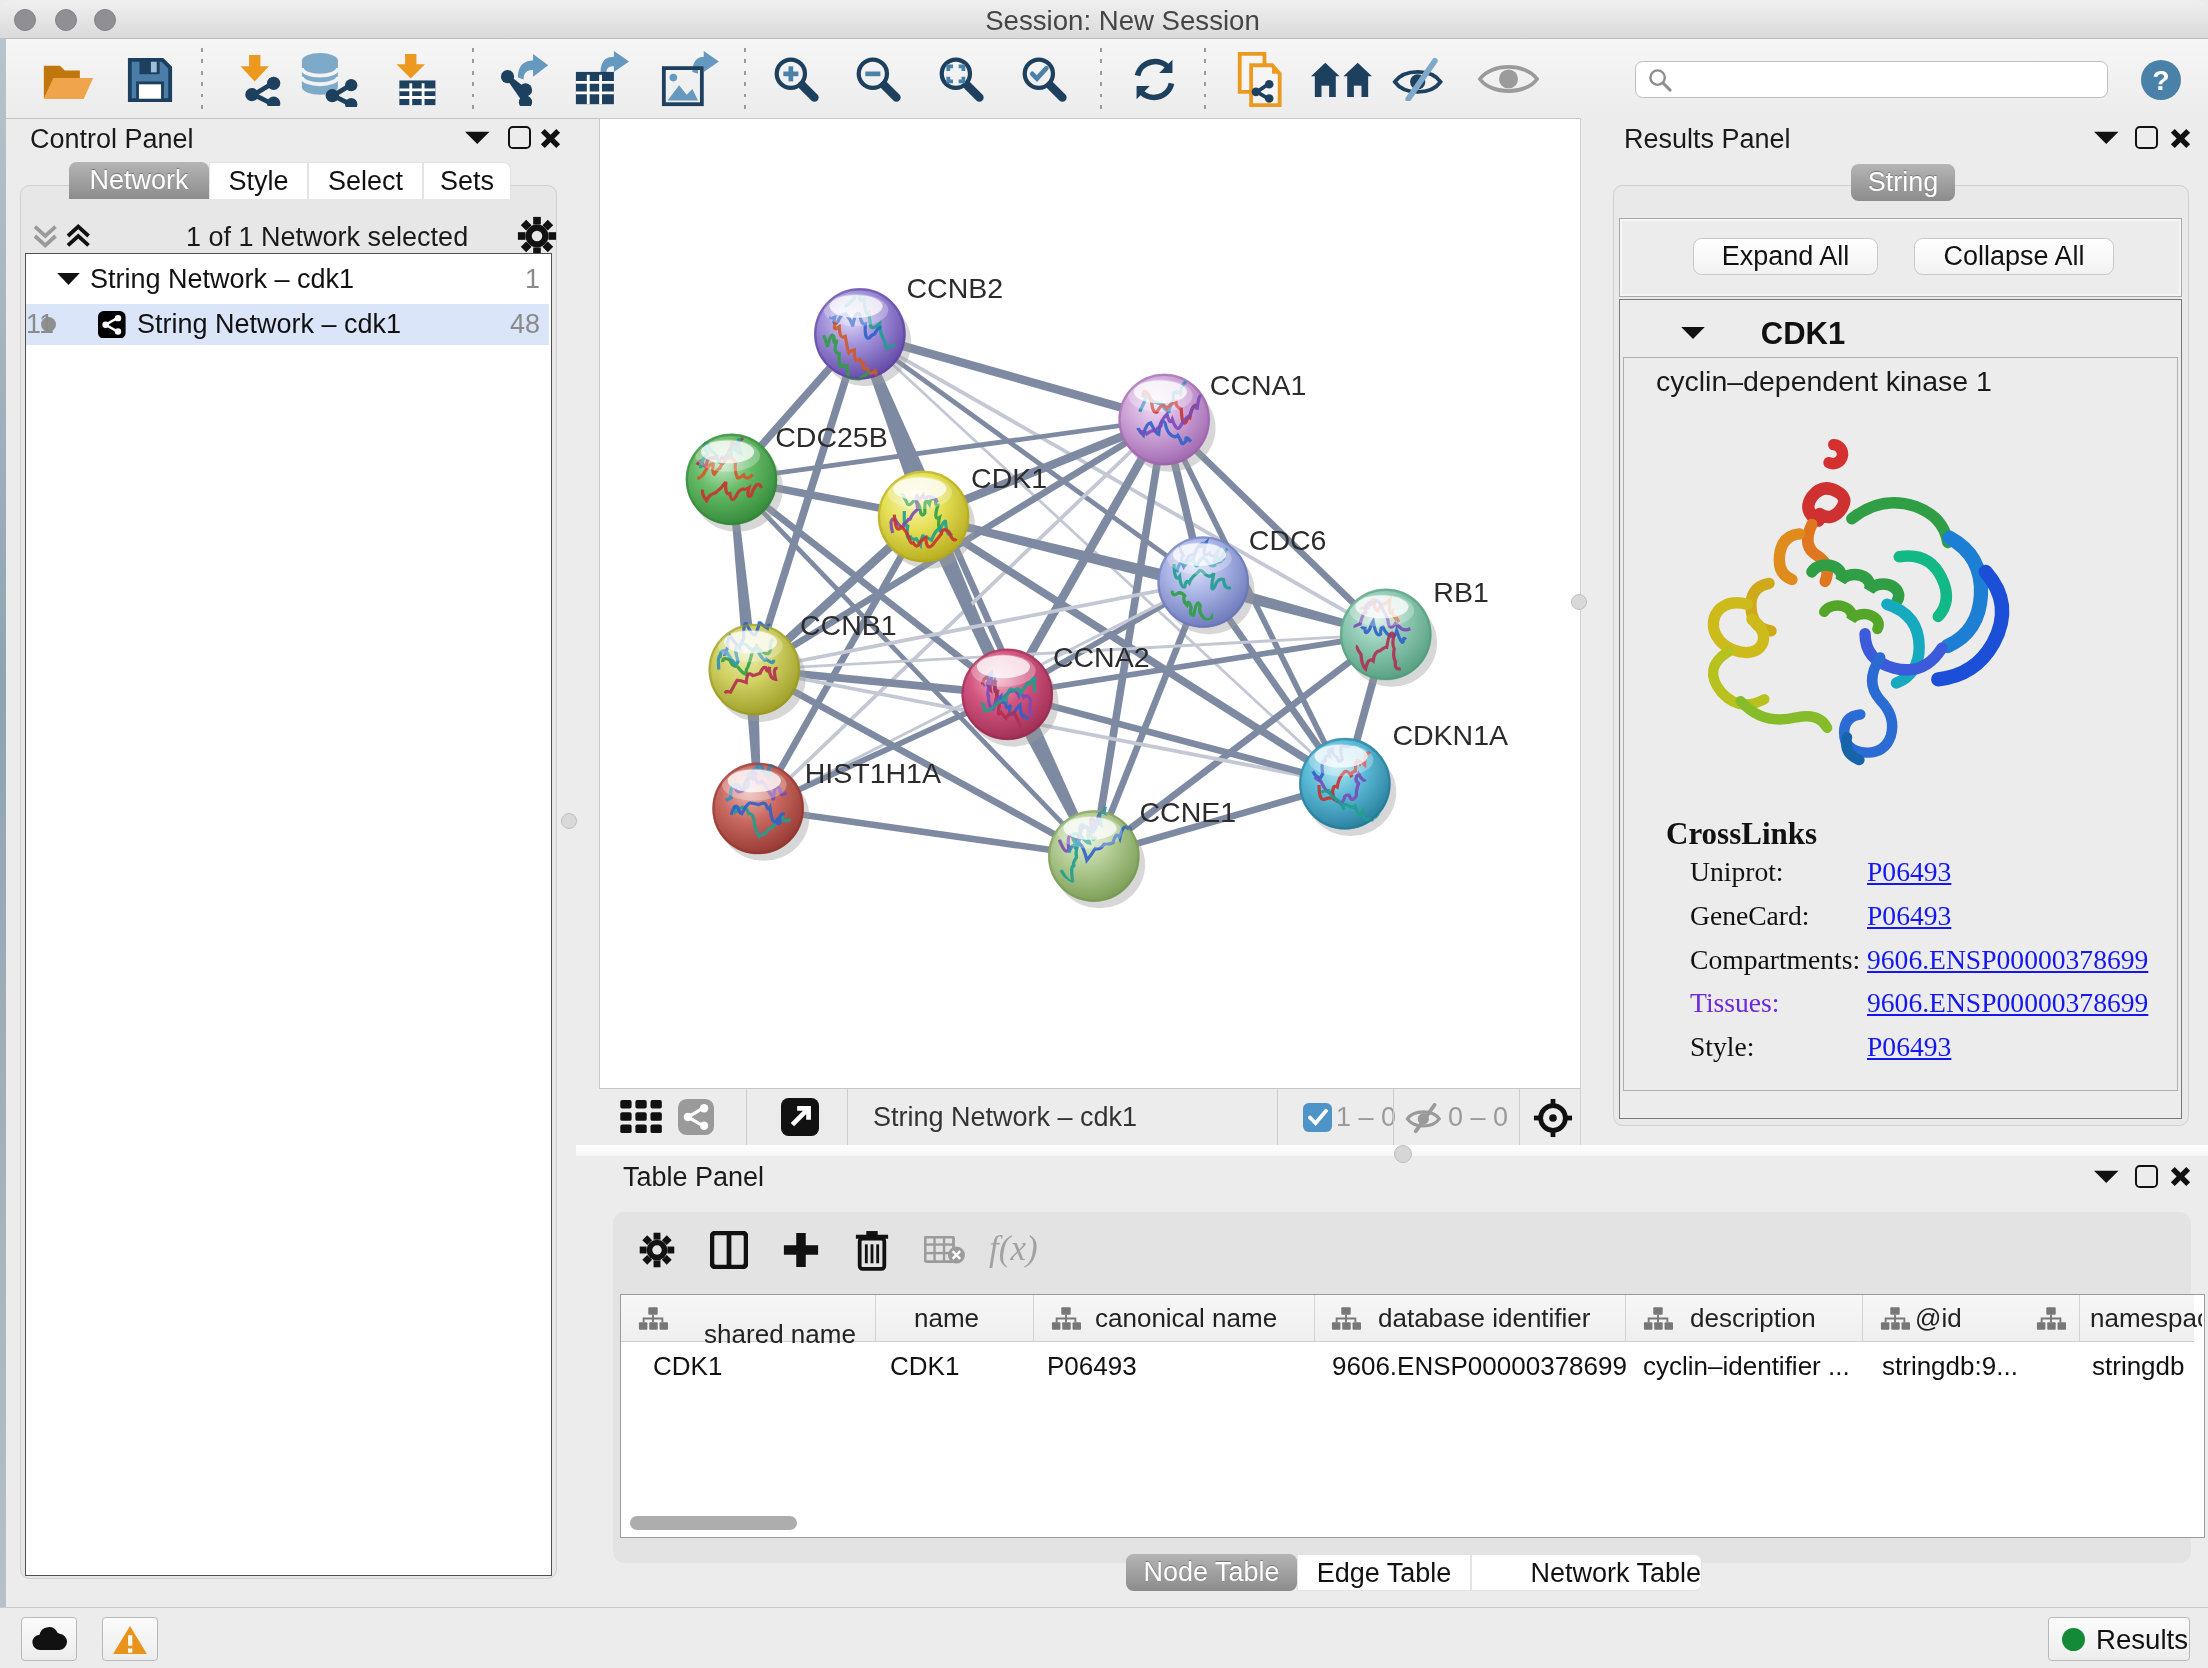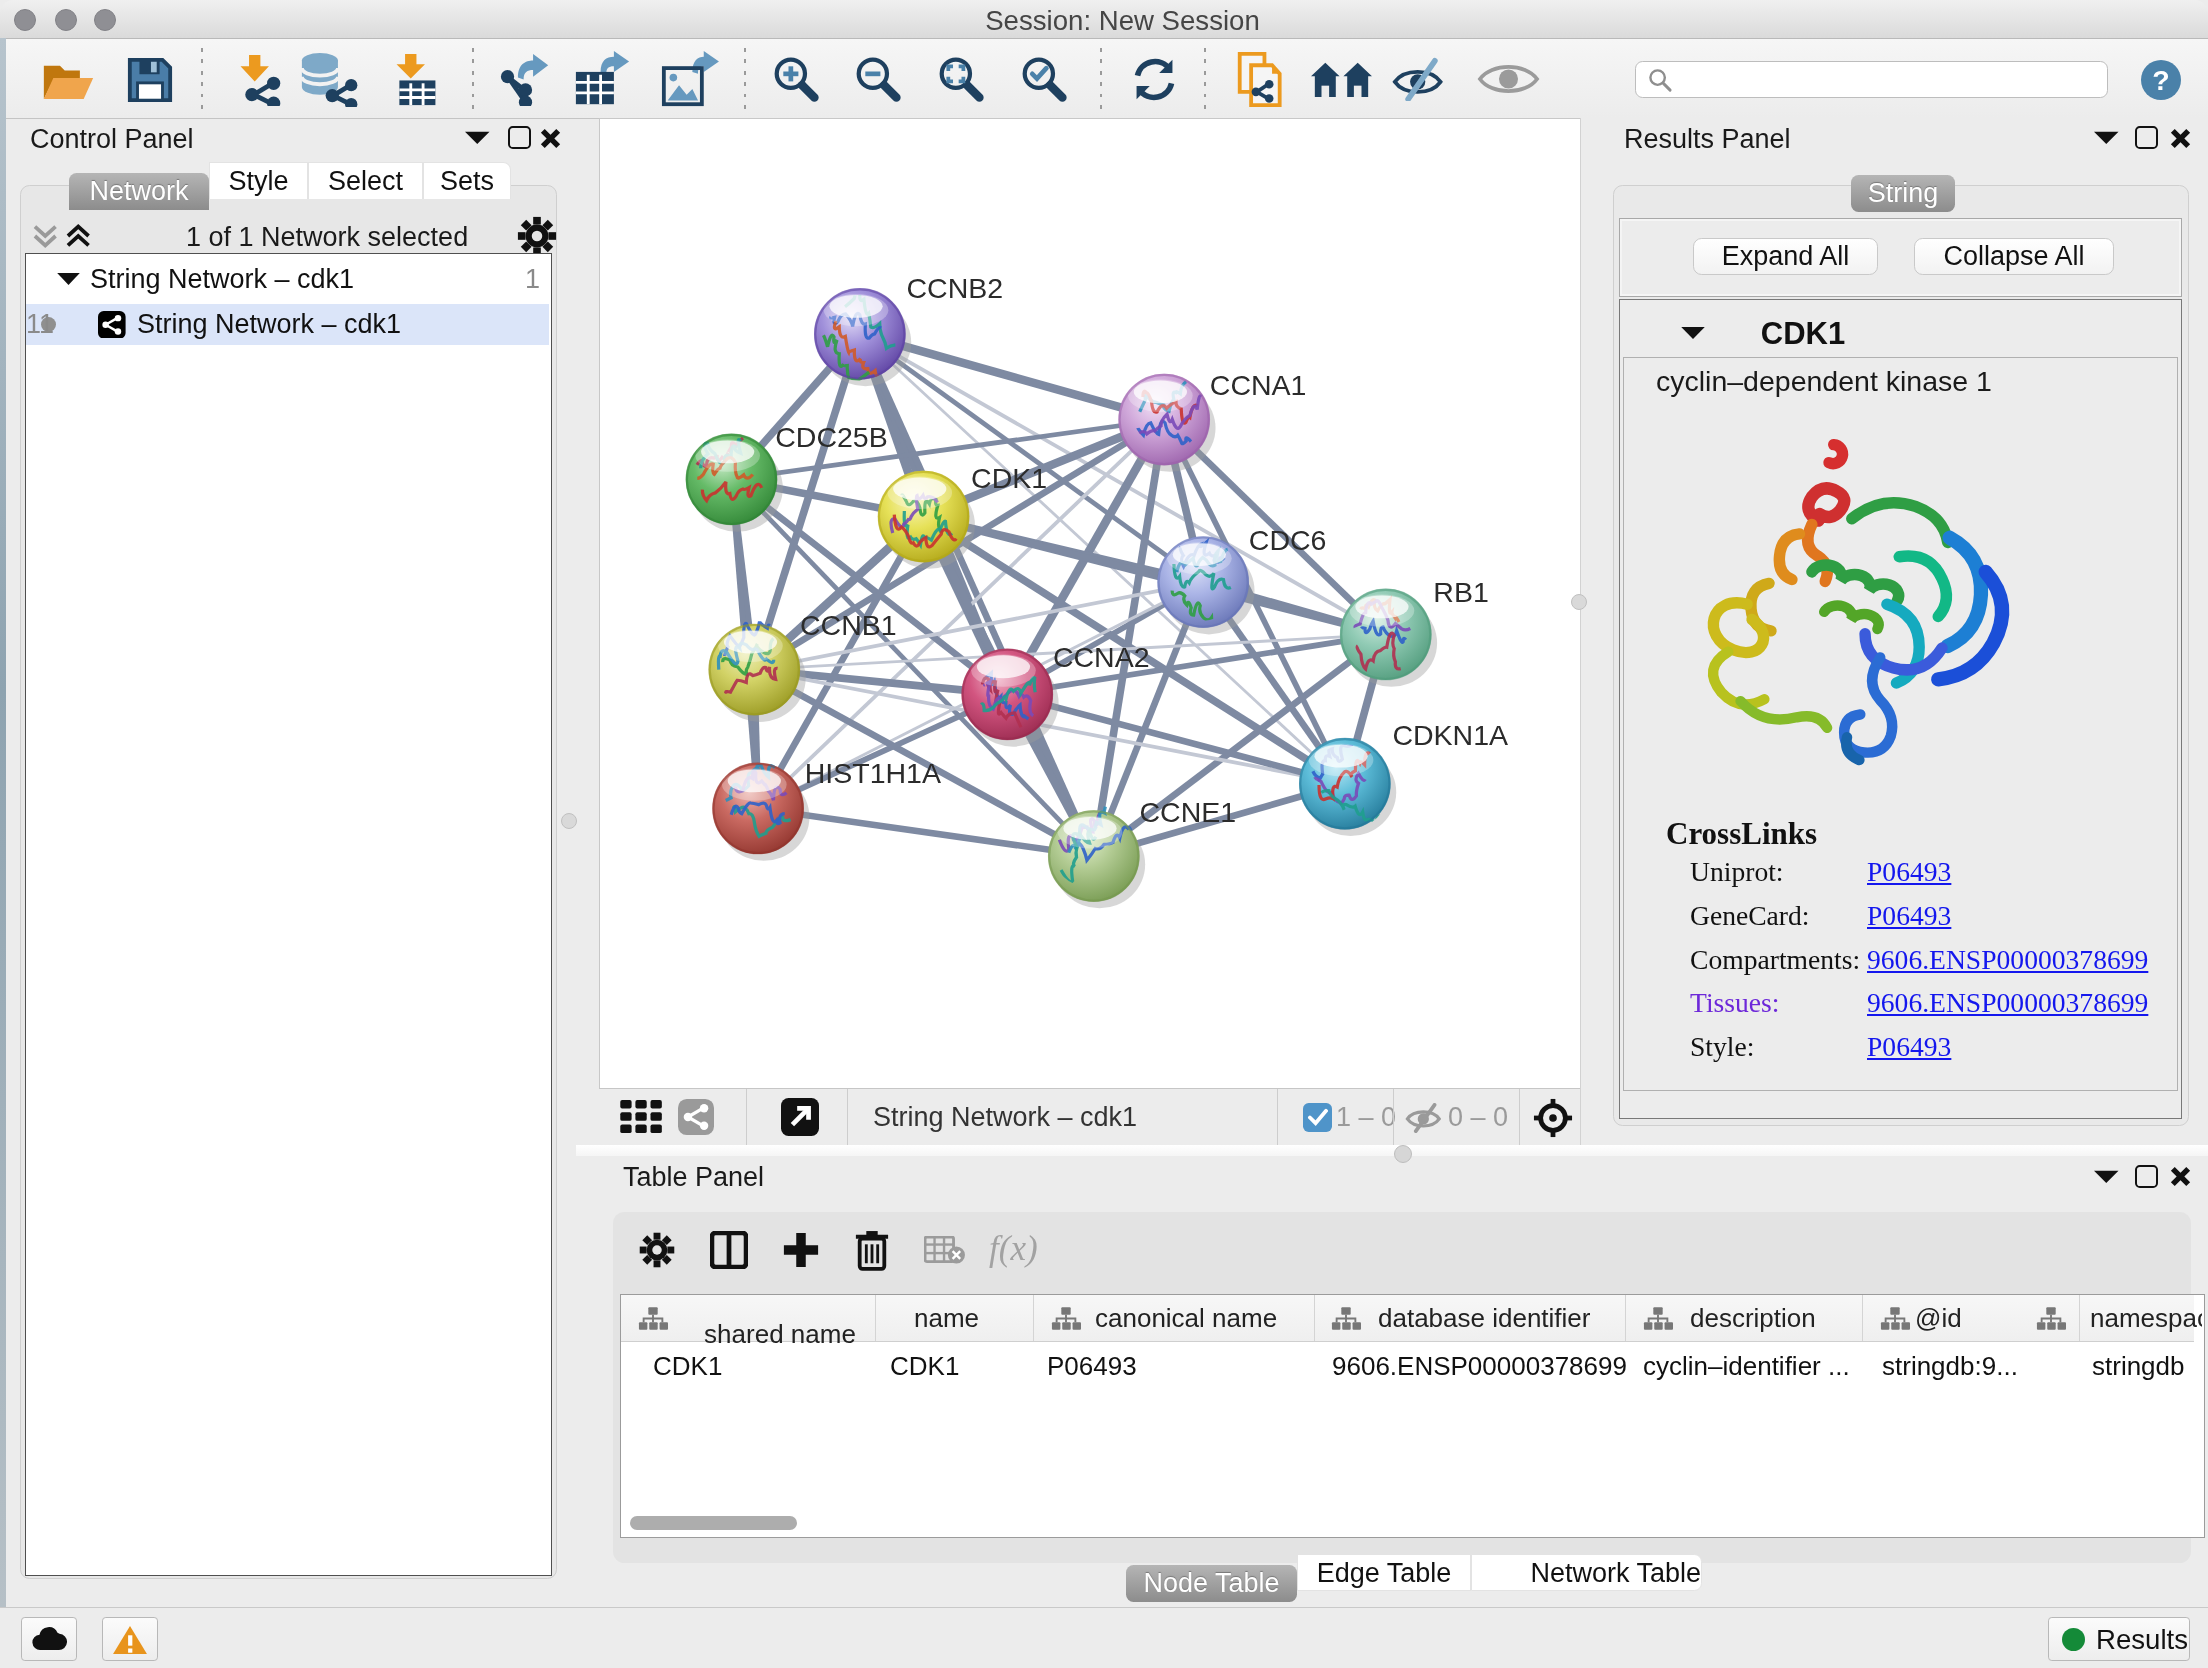--- a/index.html
+++ b/index.html
@@ -15,21 +15,21 @@
 #toolbar{left:0;top:39px;width:2208px;height:79px;
   background:linear-gradient(#f6f6f6,#ececec);border-bottom:1px solid #c4c4c4;}
 .tsep{top:48px;width:1.9px;height:63px;
   background-image:repeating-linear-gradient(#9a9a9a 0 3.8px,transparent 3.8px 11.4px);}
 #leftsliver{left:0;top:38px;width:5.7px;height:1630px;background:linear-gradient(#b7c4cd,#8ea3b0 40%,#b9c2c8);}
 
 .ptitle{font-size:27px;color:#1a1a1a;}
 
 #cpanel{left:5.7px;top:119px;width:565px;height:1483px;background:#ececec;}
 .tabbtn{height:37px;box-sizing:border-box;font-size:27px;text-align:center;line-height:37px;z-index:5;}
-.tabsel{background:linear-gradient(#b5b5b5,#8c8c8c);color:#fff;border-radius:7.6px 7.6px 0 0;text-shadow:0 -1px 1px #777;margin-top:11px;}
+.tabsel{background:linear-gradient(#b5b5b5,#8c8c8c);color:#fff;border-radius:7.6px 7.6px 0 0;text-shadow:0 -1px 1px #777;}
 .tabwhite{background:#fff;color:#111;border:1px solid #e3e3e3;border-bottom:none;}
 #cp-box{left:20px;top:185px;width:535px;height:1392px;background:#e7e7e7;border:1px solid #cfcfcf;border-radius:9.5px;}
 #cp-list{left:25px;top:253px;width:527px;height:1323px;background:#fff;border:1.9px solid #4f4f4f;box-sizing:border-box;}
 .selrow{background:#dbe5f9;}
 
 #netview{left:599px;top:118px;width:980px;height:970px;background:#fff;border:1px solid #c8c8c8;box-sizing:content-box;}
 #netbar{left:599px;top:1088px;width:982px;height:56px;background:#ececec;border-top:1px solid #c6c6c6;border-bottom:1px solid #c6c6c6;}
 .nbsep{top:0px;width:1px;height:56px;background:#cdcdcd;}
 
 #rpanel{left:1580px;top:118px;width:629px;height:1038px;background:#ececec;border-left:1px solid #d2d2d2;}
@@ -297,20 +297,21 @@
    <g stroke="#fff" stroke-width="2.6" fill="#fff">
     <line x1="8" y1="14.5" x2="21" y2="7"></line>
           <line x1="8" y1="14.5" x2="21" y2="22"></line>
     <circle cx="8" cy="14.5" r="3.4" stroke="none"></circle>
           <circle cx="21" cy="7.5" r="3.4" stroke="none"></circle>
           <circle cx="21" cy="21.5" r="3.4" stroke="none"></circle>
    </g>
   </svg>
   <div class="abs" style="left:111px;top:4.8px;font-size:27px;color:#111;">String Network – cdk1</div>
   <div class="abs" style="left:0px;top:4.8px;width:467px;text-align:left;font-size:27px;color:#8a8a8a;">11</div>
+  <div class="abs" style="left:0px;top:4.8px;width:514px;text-align:right;font-size:27px;color:#8a8a8a;">48</div>
  </div>
 </div>
 
 <div class="abs" id="netview">
     <svg width="980" height="970" style="position:absolute;left:0;top:0;" viewBox="0 0 1030 1020">
 <defs>
 <radialGradient id="gB2" cx="40%" cy="32%" r="75%">
           <stop offset="0%" stop-color="#e2dcf6"></stop>
           <stop offset="42%" stop-color="#a090da"></stop>
           <stop offset="100%" stop-color="#5b3fa0"></stop>

